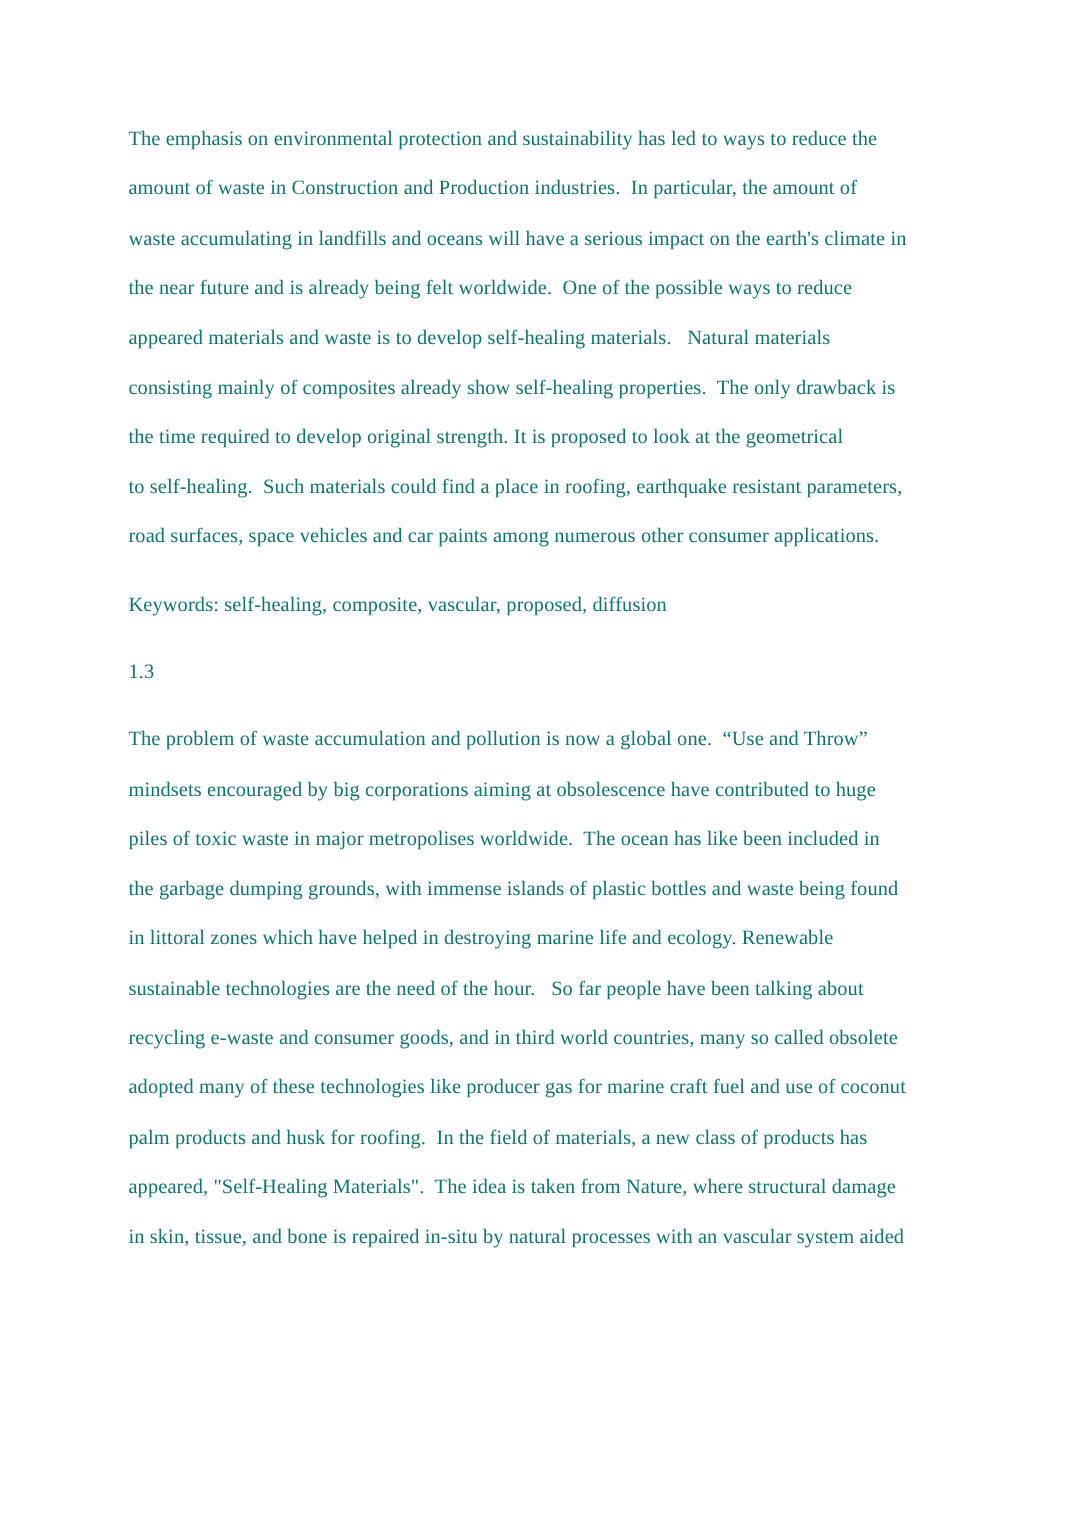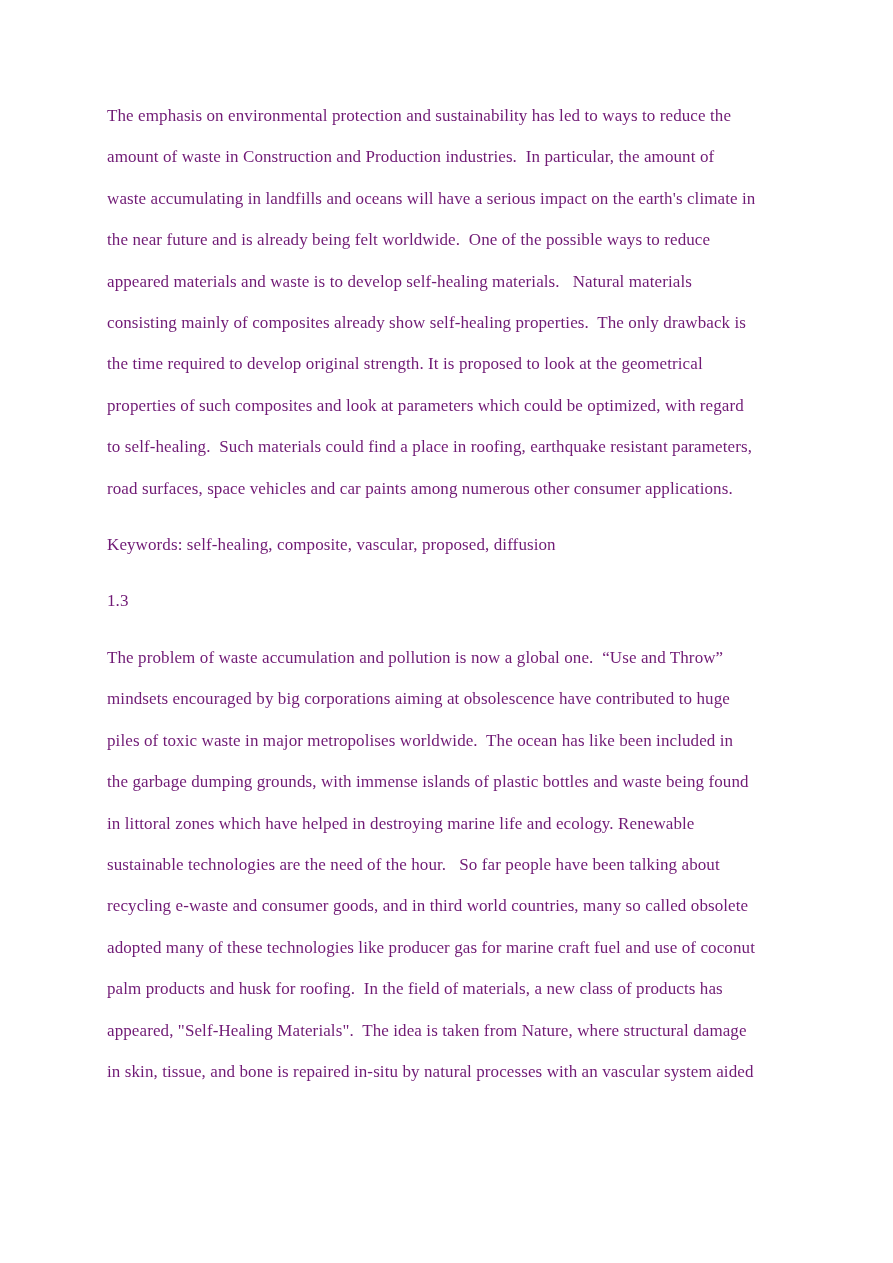--- a/index.html
+++ b/index.html
@@ -7,21 +7,21 @@
     padding: 0;
     background: #ffffff;
   }
   .page {
     position: relative;
     width: 893px;
     height: 1263px;
     background: #ffffff;
     overflow: hidden;
     font-family: "Liberation Serif", "DejaVu Serif", serif;
-    color: #701a75;
+    color: #0f766e;
   }
   .content {
     position: absolute;
     top: 95px;
     left: 107px;
     width: 690px;
   }
   .block {
     margin: 0 0 15px 0;
   }
@@ -38,21 +38,20 @@
 <div class="page">
   <div class="content" id="doc-content">
       <div class="block">
         <div class="line">The emphasis on environmental protection and sustainability has led to ways to reduce the</div>
         <div class="line">amount of waste in Construction and Production industries.  In particular, the amount of</div>
         <div class="line">waste accumulating in landfills and oceans will have a serious impact on the earth's climate in</div>
         <div class="line">the near future and is already being felt worldwide.  One of the possible ways to reduce</div>
         <div class="line">appeared materials and waste is to develop self-healing materials.   Natural materials</div>
         <div class="line">consisting mainly of composites already show self-healing properties.  The only drawback is</div>
         <div class="line">the time required to develop original strength. It is proposed to look at the geometrical</div>
-        <div class="line">properties of such composites and look at parameters which could be optimized, with regard</div>
         <div class="line">to self-healing.  Such materials could find a place in roofing, earthquake resistant parameters,</div>
         <div class="line">road surfaces, space vehicles and car paints among numerous other consumer applications.</div>
       </div>
       <div class="block">
         <div class="line">Keywords: self-healing, composite, vascular, proposed, diffusion</div>
       </div>
       <div class="block">
         <div class="line">1.3</div>
       </div>
       <div class="block">

